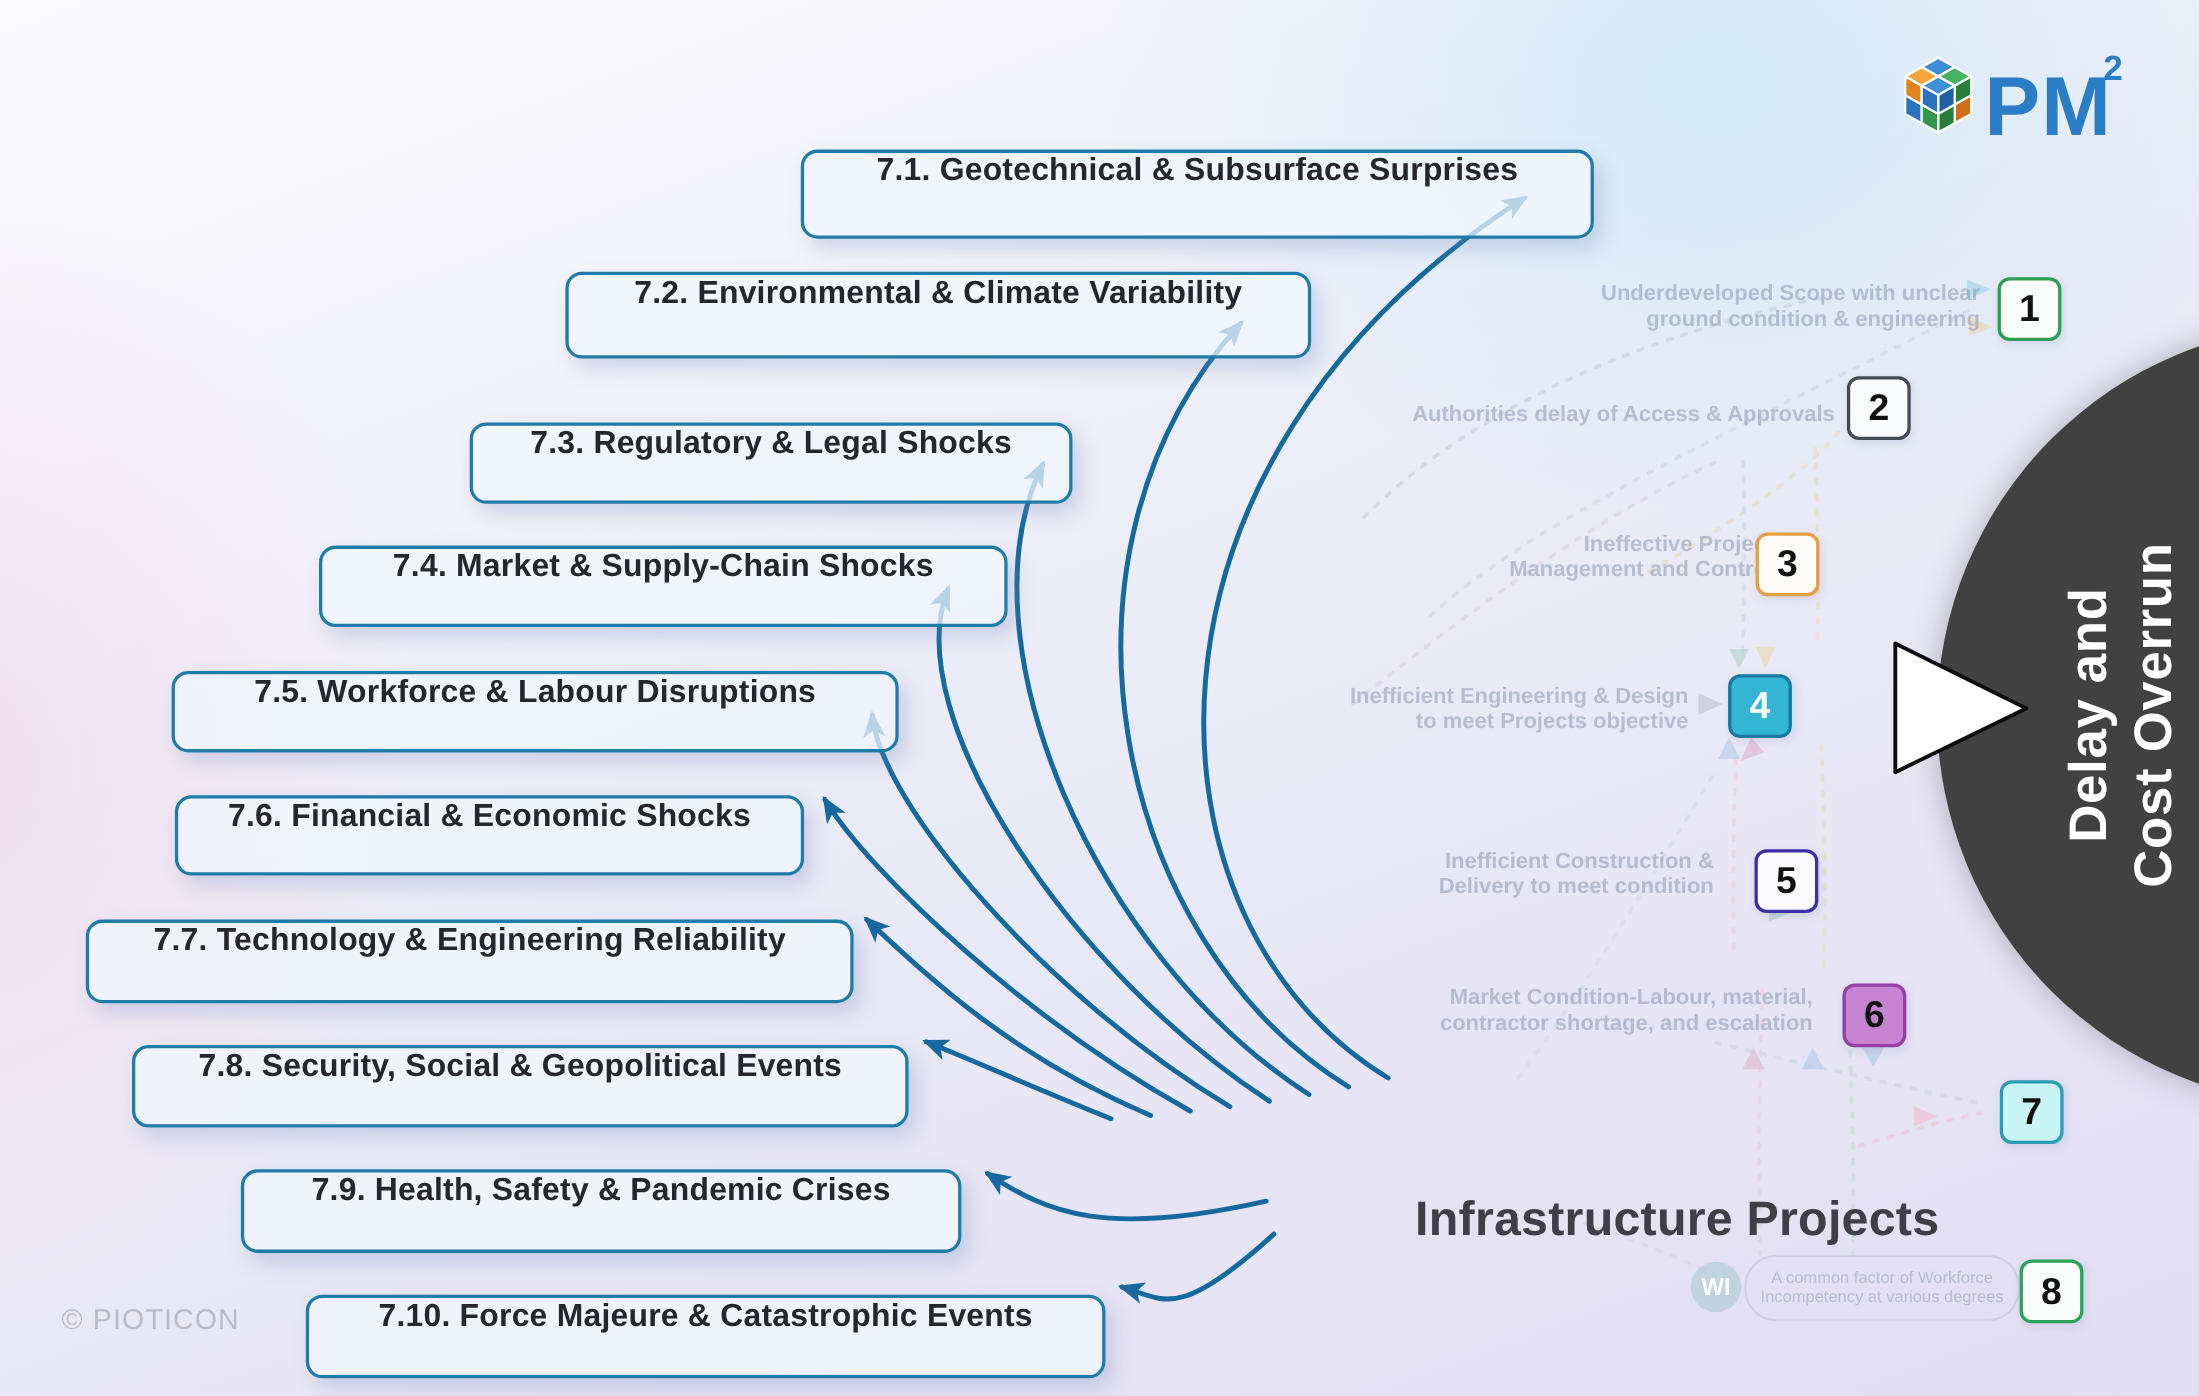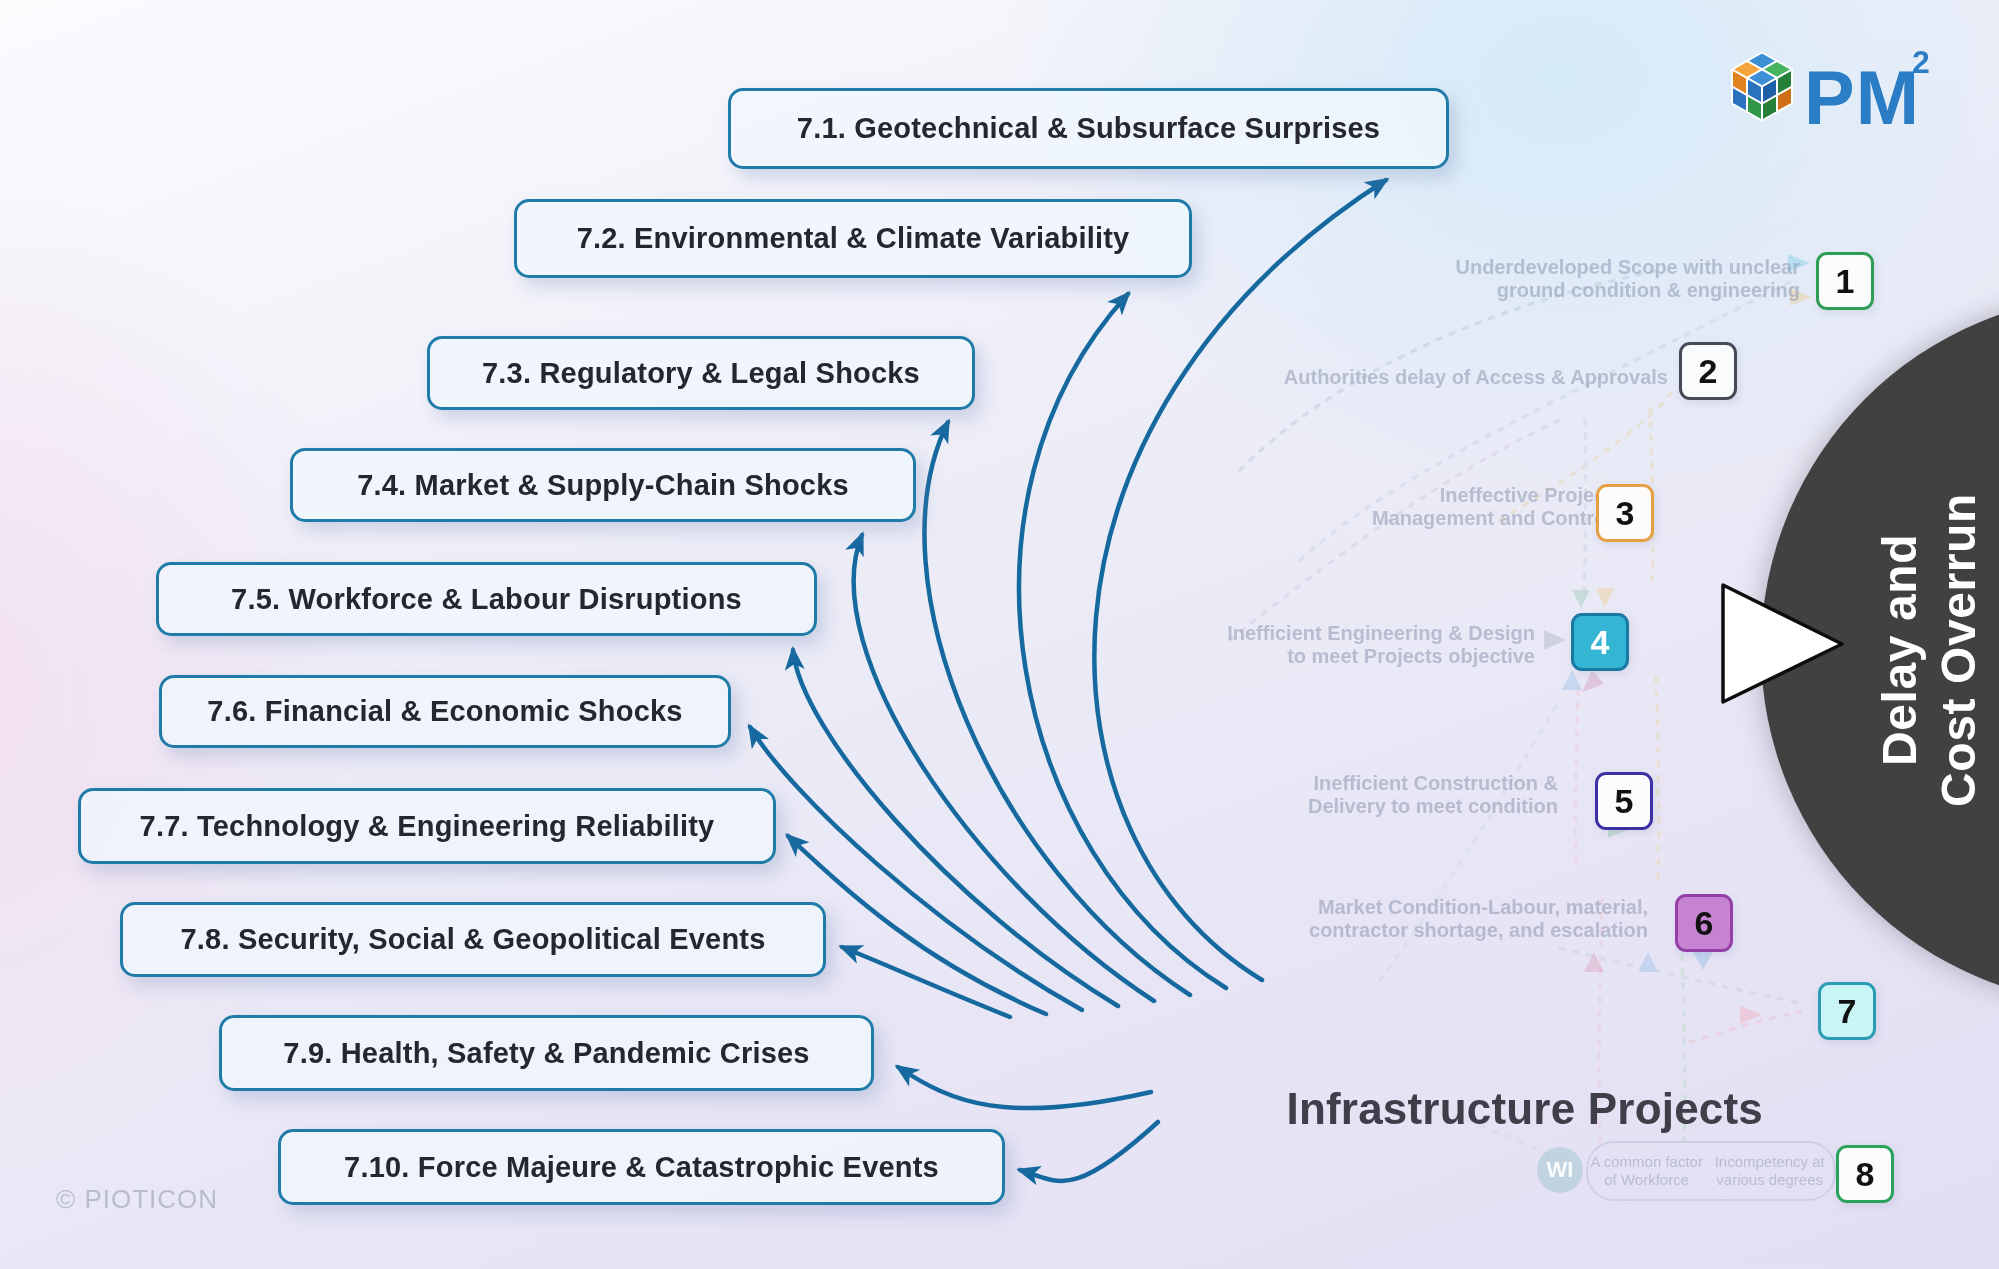--- a/index.html
+++ b/index.html
@@ -7,26 +7,27 @@
     width:1999px;height:1269px;overflow:hidden;position:relative;
     font-family:"Liberation Sans",sans-serif;
     background:
       radial-gradient(900px 700px at 78% 6%, #d5eaf8 0%, rgba(213,234,248,0) 62%),
       radial-gradient(750px 950px at -2% 55%, rgba(243,221,238,.85) 0%, rgba(243,221,238,0) 55%),
       linear-gradient(160deg,#fbfbfe 0%,#ececf7 45%,#e2def3 100%);
   }
   .abs{position:absolute;}
   
   .factor{
-    position:absolute;display:flex;align-items:center;justify-content:center;
+    position:absolute;display:flex;justify-content:center;
     border:3px solid #1f7ca8;border-radius:15px;
     background:rgba(240,247,253,.75);
     box-shadow:7px 9px 18px rgba(120,140,185,.30);
     font-size:29px;font-weight:700;color:#26262e;white-space:nowrap;
     letter-spacing:.2px;
+    margin-top:48px;
   }
   
   .title{
     position:absolute;right:236px;top:984px;width:940px;text-align:right;
     font-size:44px;line-height:1.14;font-weight:700;color:#3f3e49;letter-spacing:.2px;
   }
   
   .fnote{
     position:absolute;text-align:right;font-size:20px;line-height:23px;font-weight:700;
     color:rgba(142,152,176,.55);white-space:nowrap;
@@ -39,21 +40,21 @@
     box-shadow:2px 3px 8px rgba(120,130,170,.18);
   }
   .wibadge{
     position:absolute;left:1537px;top:1147px;width:46px;height:46px;border-radius:50%;
     background:rgba(150,195,200,.45);color:rgba(255,255,255,.9);
     display:flex;align-items:center;justify-content:center;font-size:22px;font-weight:700;
   }
   .pill{
     position:absolute;left:1586px;top:1141px;width:246px;height:56px;border-radius:28px;
     border:2px solid rgba(160,170,195,.30);
-    display:flex;flex-direction:row;align-items:center;justify-content:center;
+    display:flex;flex-direction:column;align-items:center;justify-content:center;
     font-size:15px;line-height:18px;color:rgba(150,158,182,.55);text-align:center;
   }
   
   .outcome-circle{
     position:absolute;left:1761px;top:295px;width:710px;height:710px;border-radius:50%;
     background:#414141;box-shadow:0 0 28px rgba(60,60,75,.35);
   }
   .outcome-text{
     position:absolute;left:1650px;top:580px;width:560px;height:140px;
     transform:rotate(-90deg);

